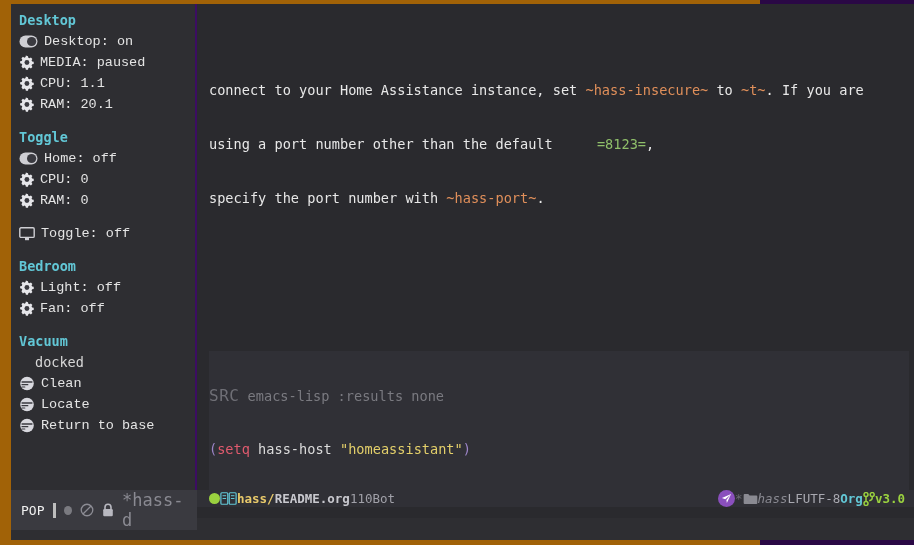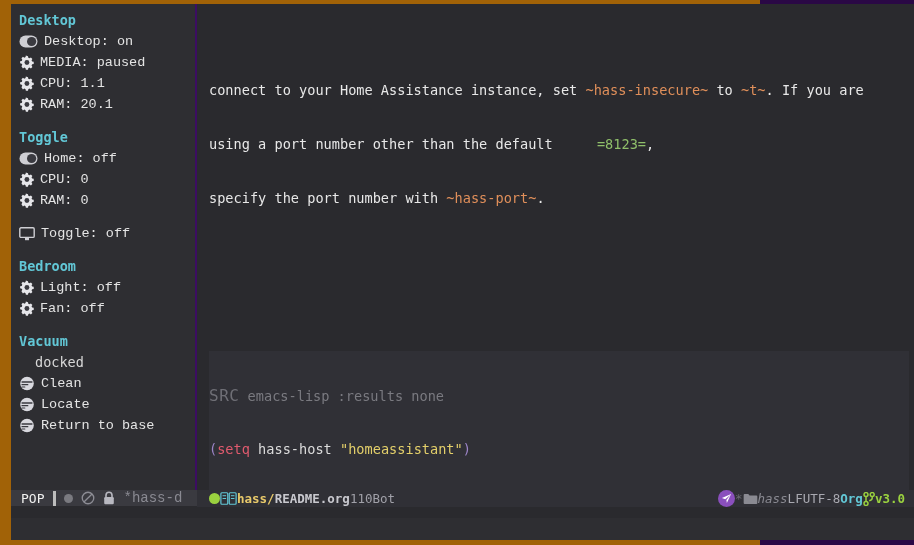--- a/index.html
+++ b/index.html
@@ -138,21 +138,21 @@
   }
   .pop-text { color: #f0f0f0; font-size: 13px; letter-spacing: 0px; }
   .pop-caret {
     display: inline-block;
     width: 3px; height: 15px;
     background: #bdbdbd;
     margin-left: 1px;
   }
   .dot-gray { width: 9px; height: 9px; border-radius: 50%; background: #7a7a80; }
   .dot-green { width: 11px; height: 11px; border-radius: 50%; background: #9ad13f; }
-  .ml-buf-name { color: #8a8a92; font-size: 14px; font-family: Liberation Mono, monospace; }
+  .ml-buf-name { color: #8a8a92; font-size: 17px; }
   .ml-divider {
     width: 4px; height: 100%;
     background: #e8c96a;
     flex: 0 0 auto;
     margin-left: auto;
   }
   .ml-spacer { flex: 1 1 auto; }
   .path-dir { color: #e8c96a; font-weight: bold; }
   .path-sep { color: #e8c96a; font-weight: bold; }
   .path-file { color: #c8c8ce; font-weight: bold; }

